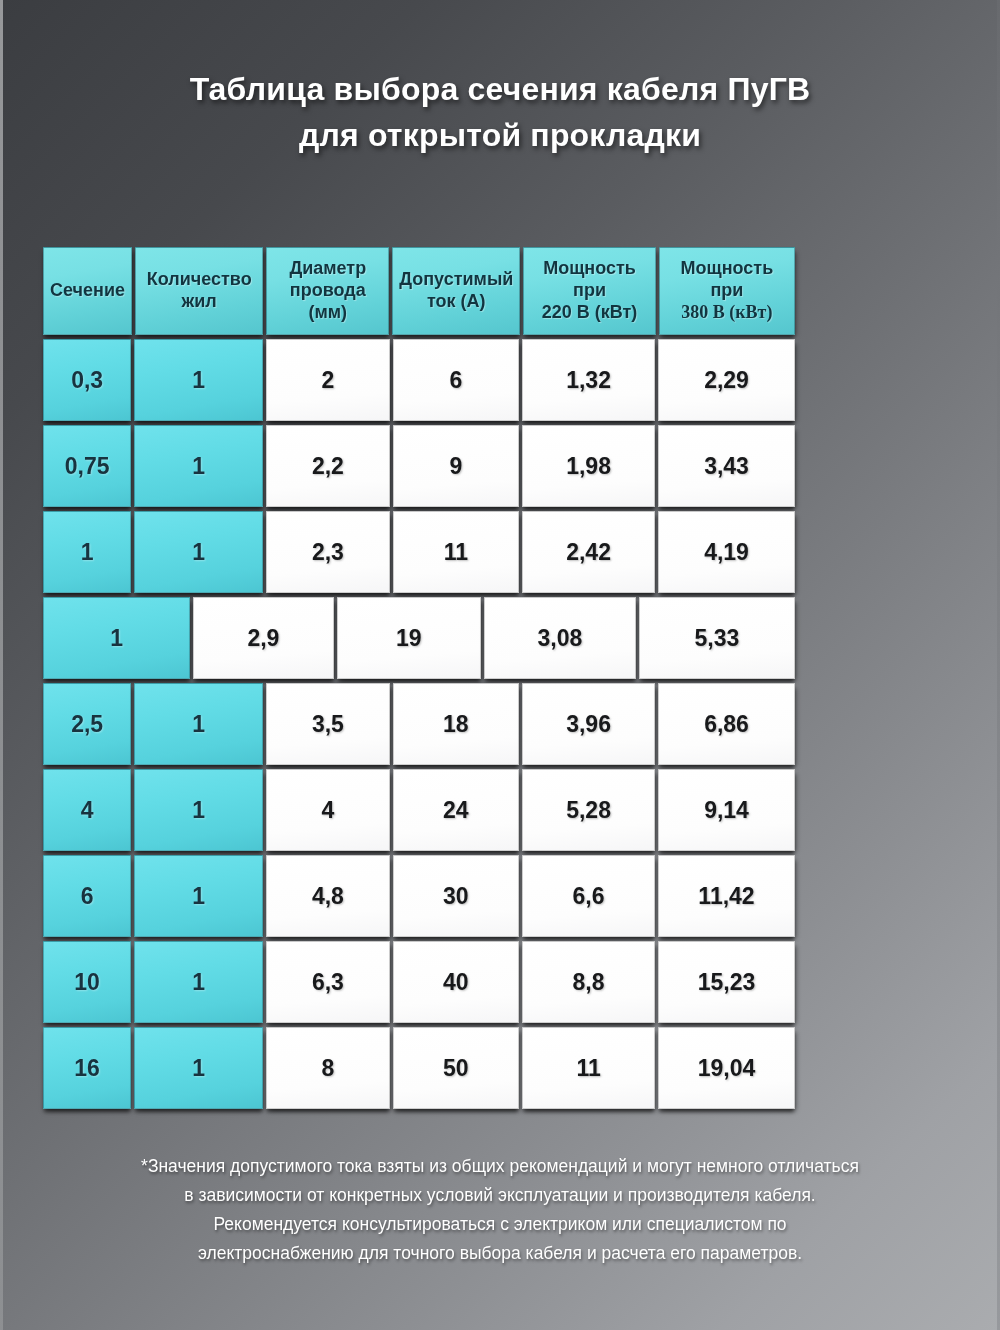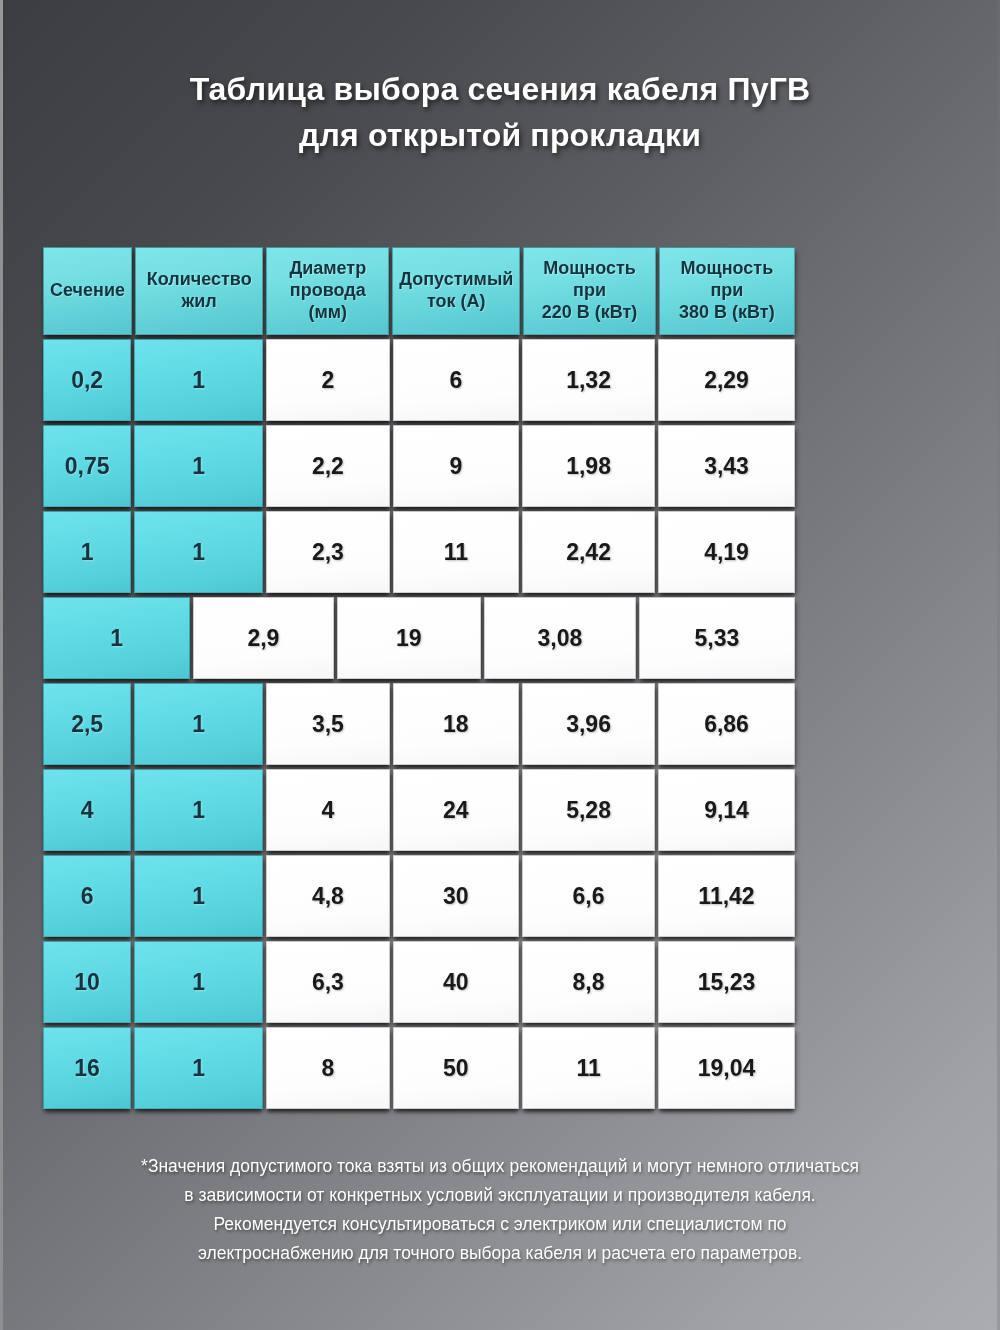--- a/index.html
+++ b/index.html
@@ -184,27 +184,27 @@
         </div>
         <div class="cell c5">
           <div>
             <span style="display: block;">Мощность при</span>
             <span style="display: block; text-align: center;">220 В (кВт)</span>
           </div>
         </div>
         <div class="cell c6">
           <div>
             <span style="display: block;">Мощность при</span>
-            <span style="display: block;">380 В (кВт)</span>
+            <span style="display: block; font-family: Liberation Serif, serif;">380 В (кВт)</span>
           </div>
         </div>
       </div>
     <div id="body-rows">
         <div class="row data">
-          <div class="cell c1 cyan">0,2</div>
+          <div class="cell c1 cyan">0,3</div>
           <div class="cell c2 cyan">1</div>
           <div class="cell c3 white">2</div>
           <div class="cell c4 white">6</div>
           <div class="cell c5 white">1,32</div>
           <div class="cell c6 white">2,29</div>
         </div>
         <div class="row data">
           <div class="cell c1 cyan">0,75</div>
           <div class="cell c2 cyan">1</div>
           <div class="cell c3 white">2,2</div>

